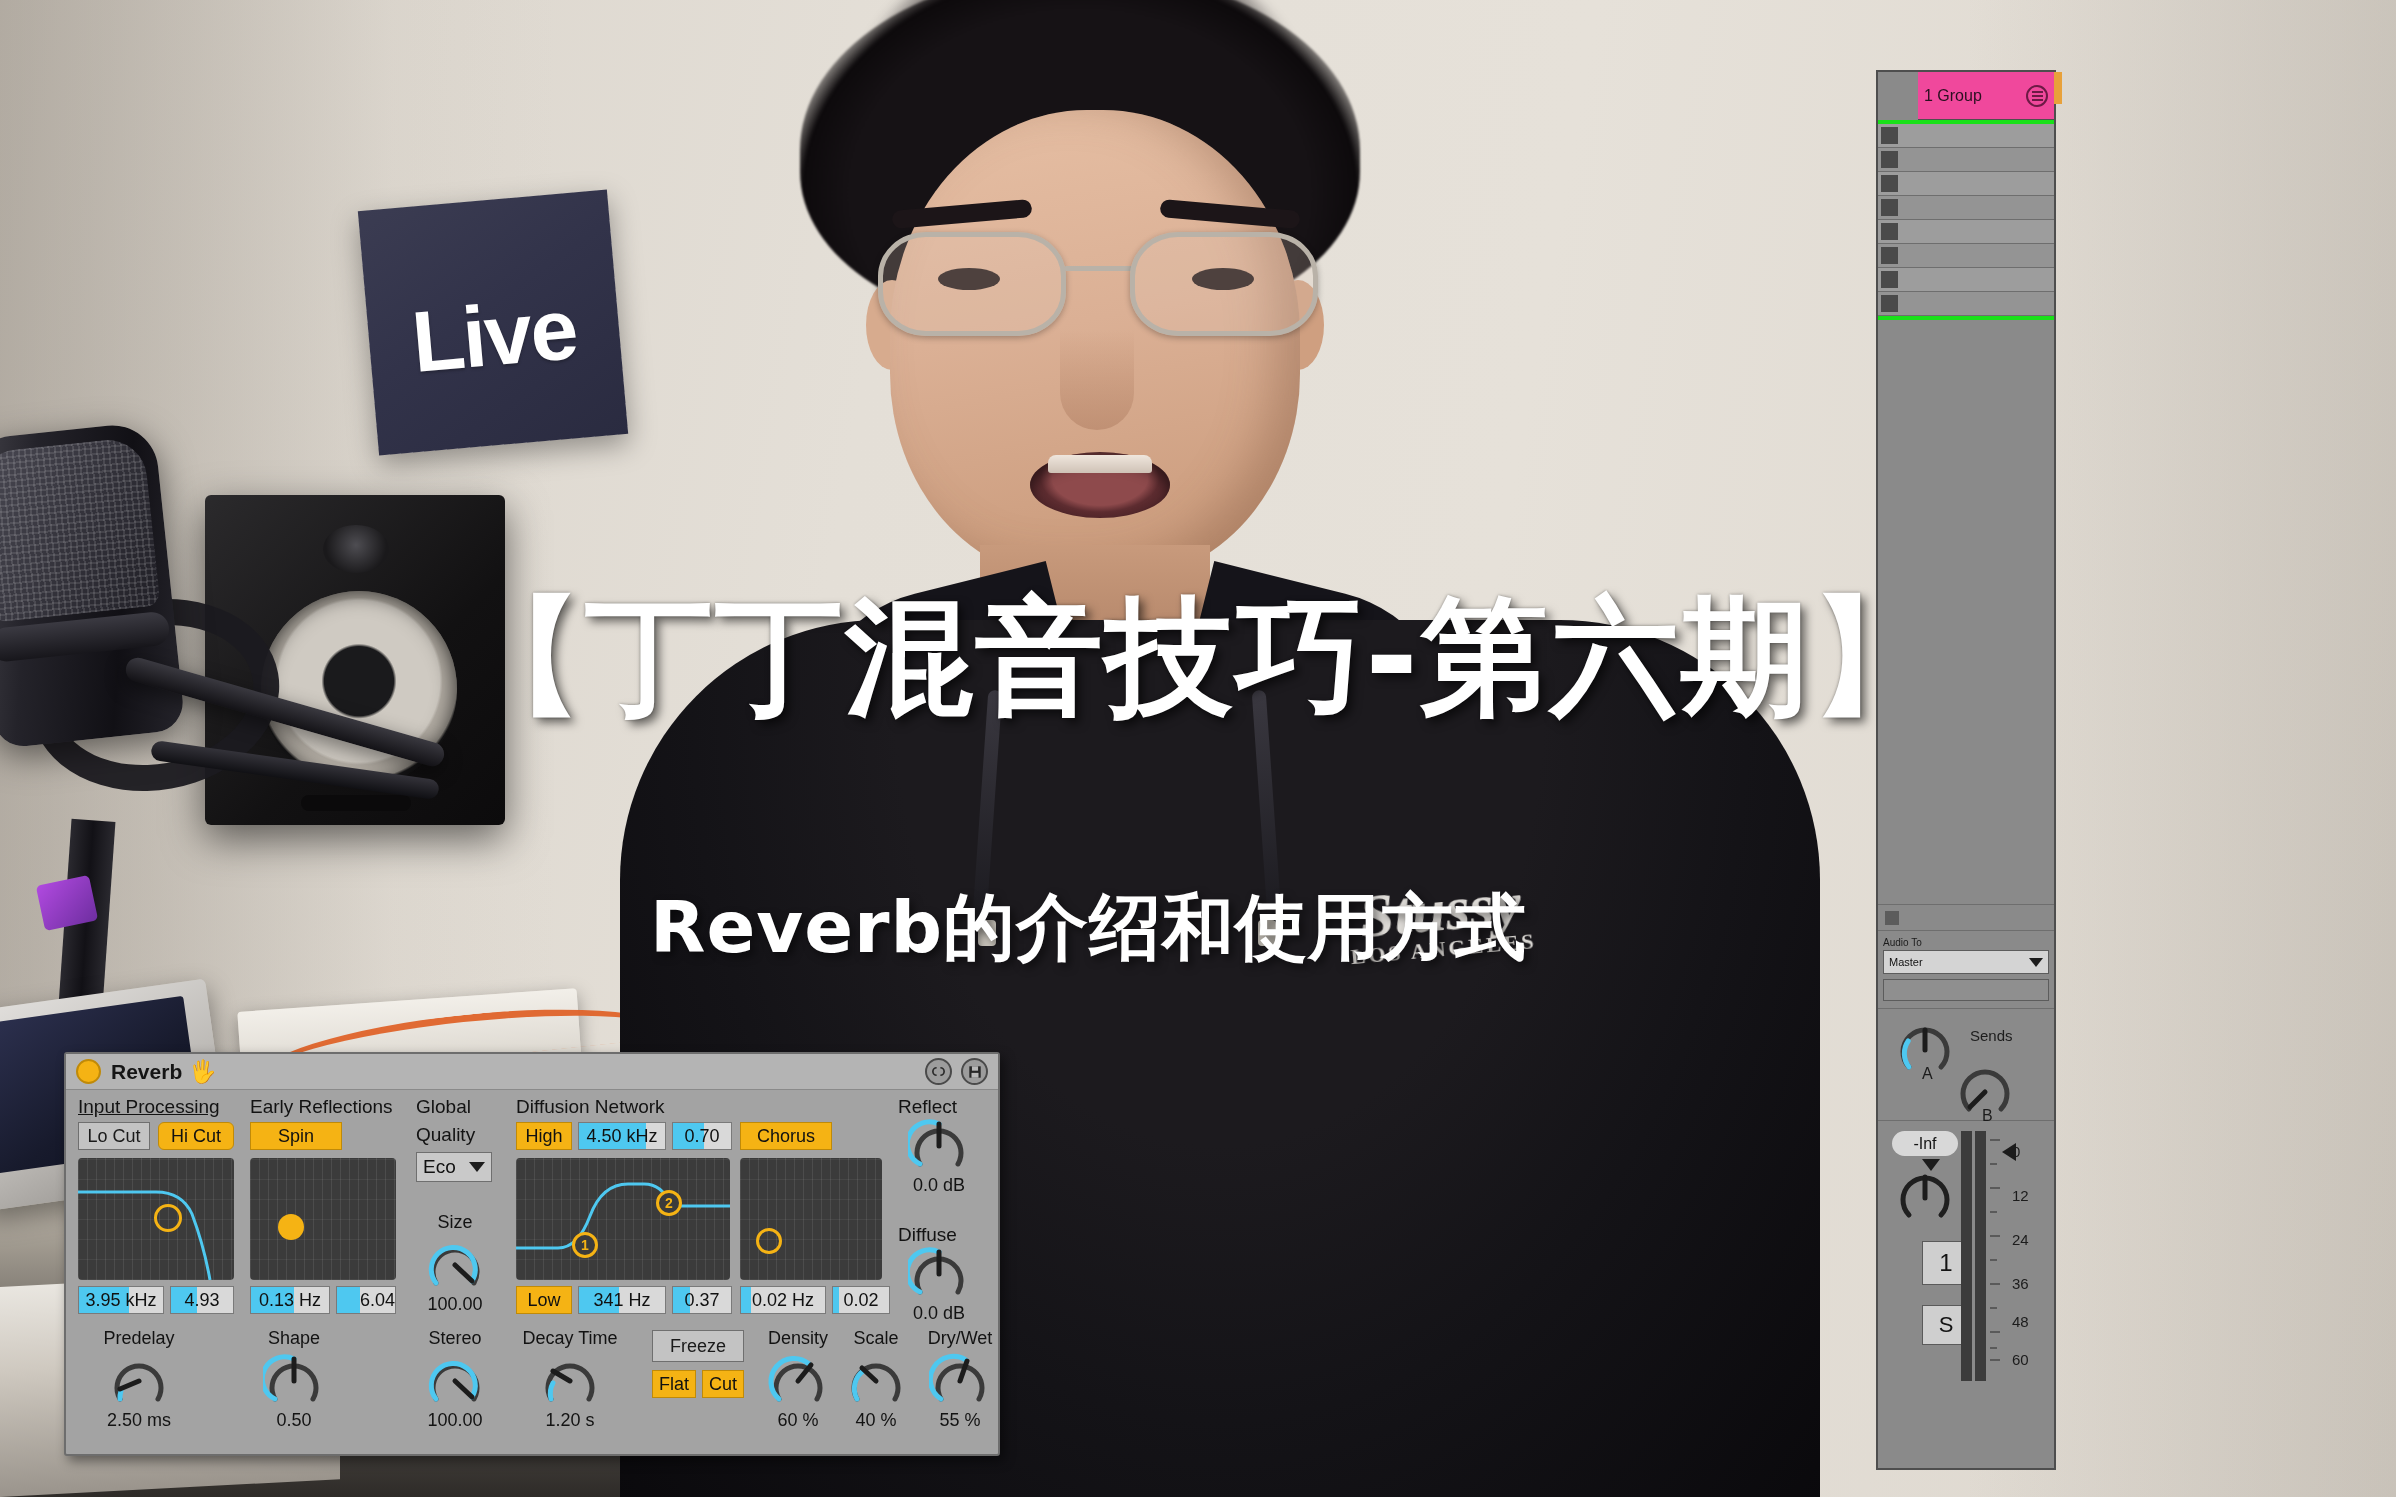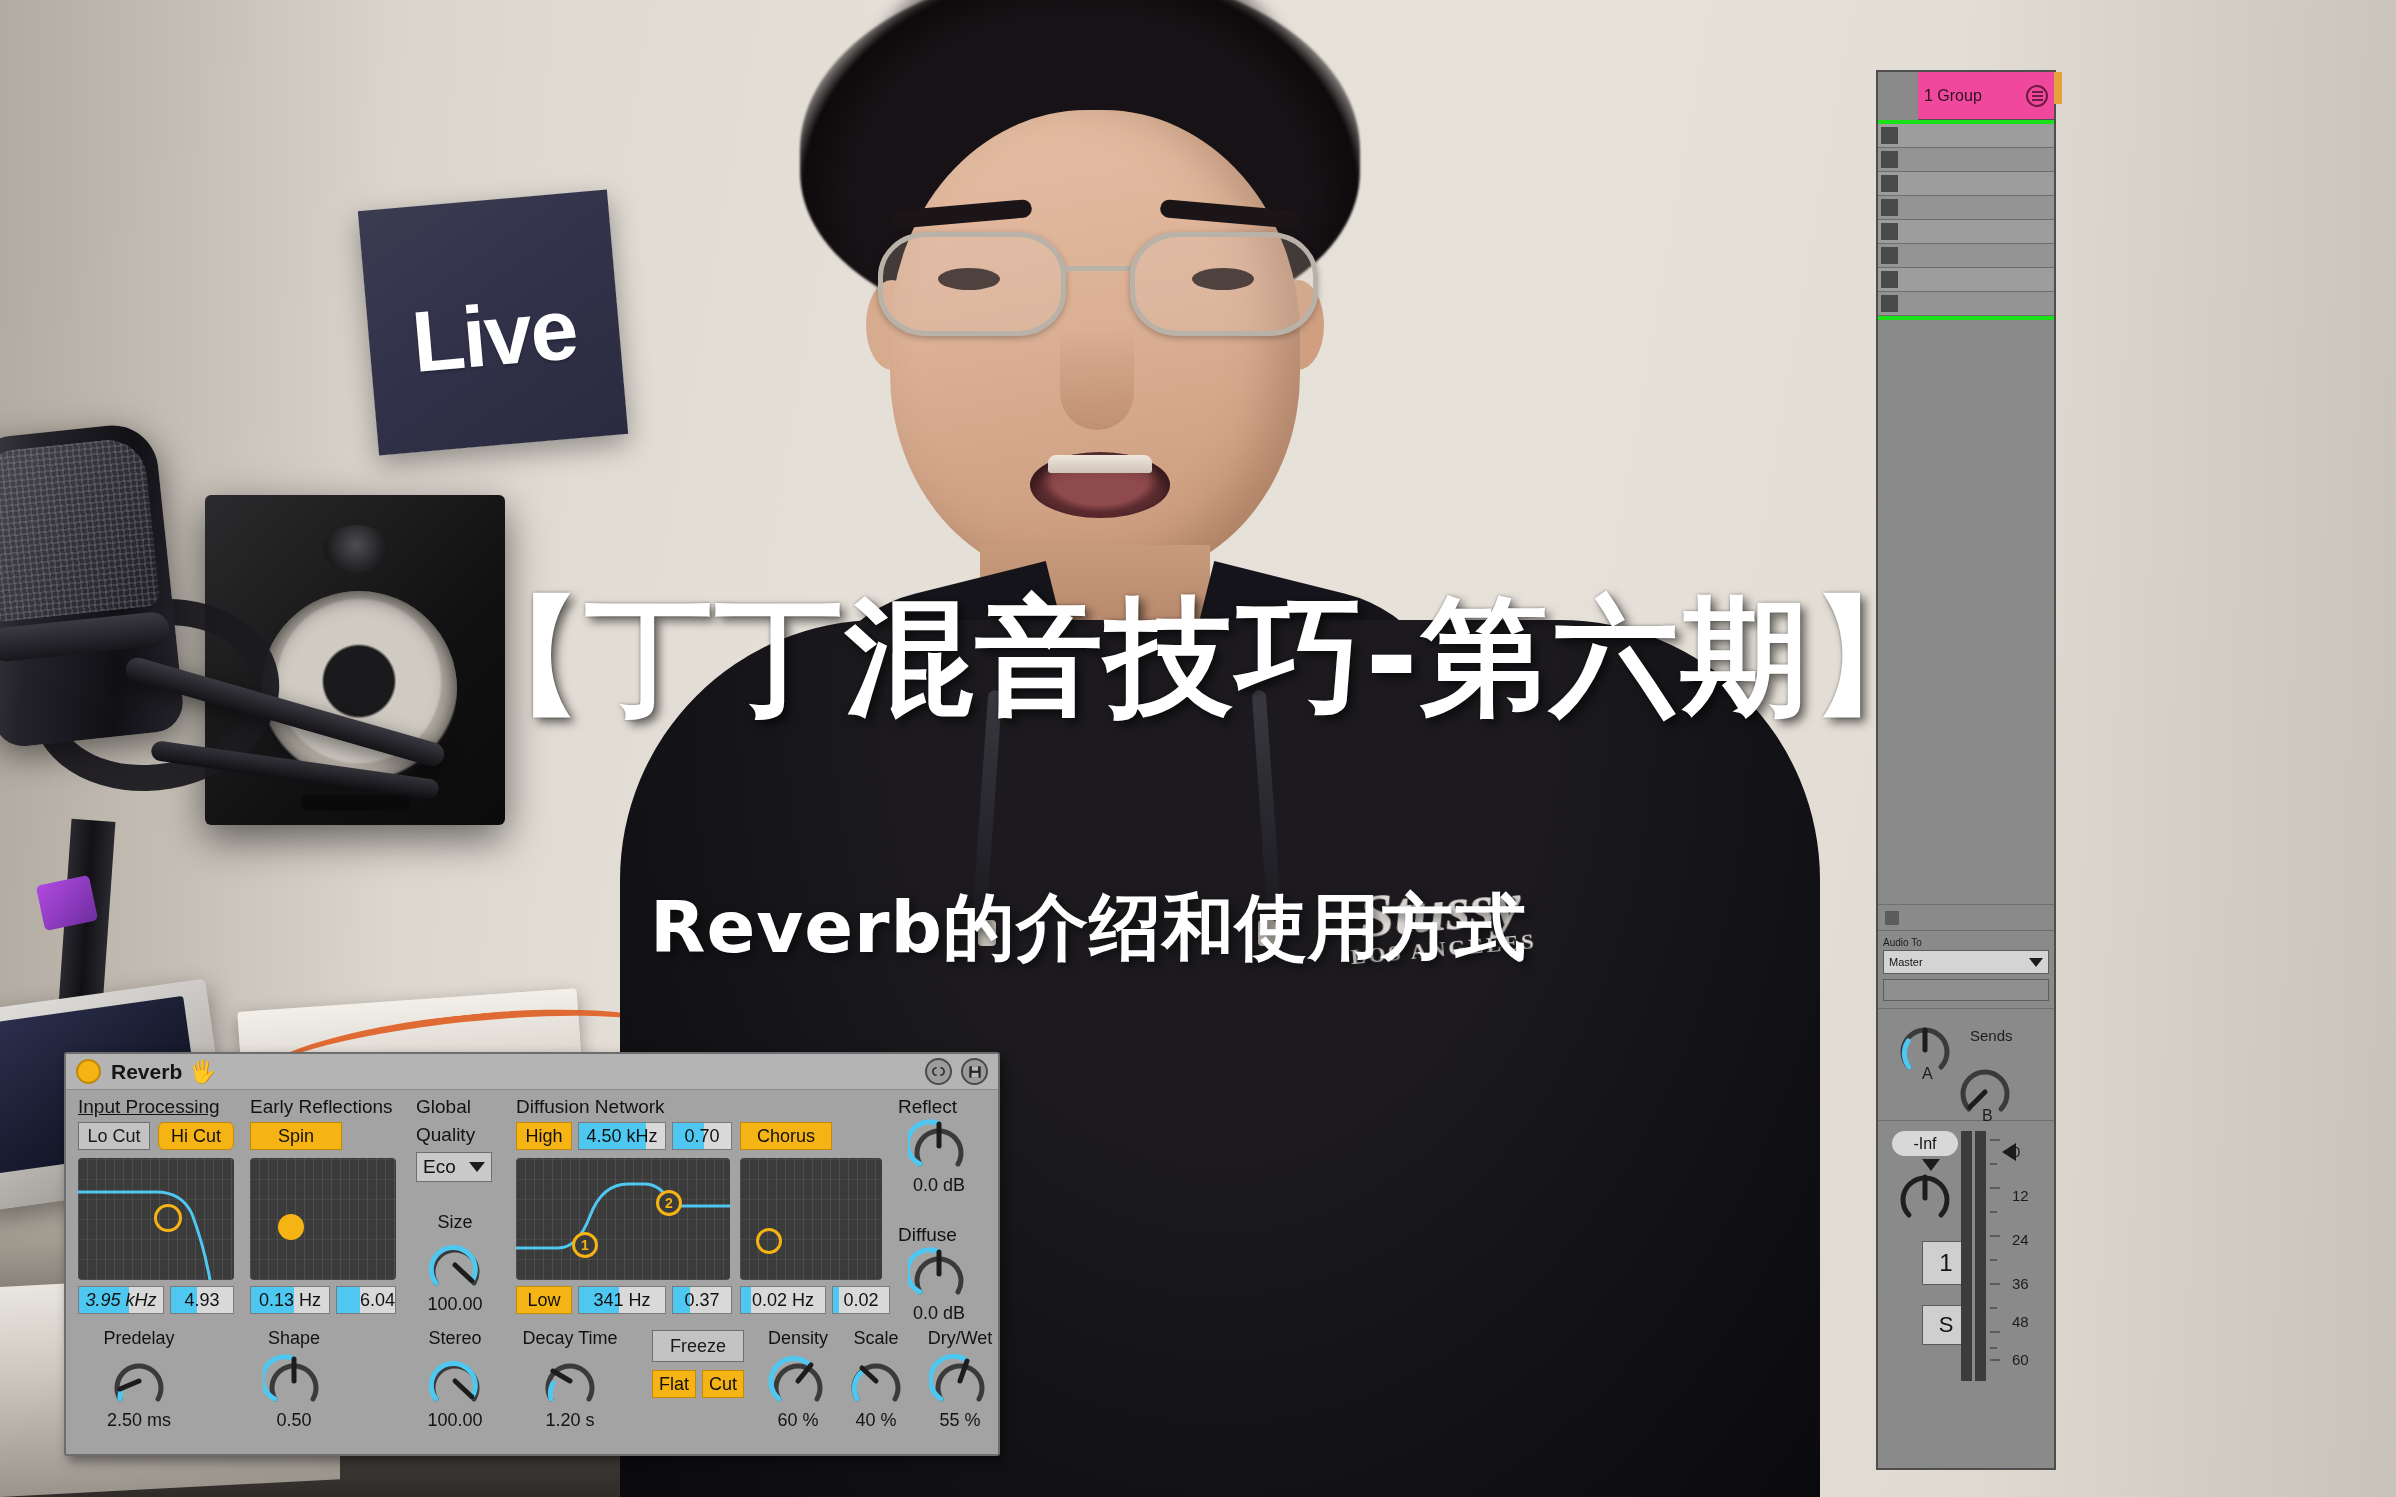--- a/index.html
+++ b/index.html
@@ -681,21 +681,21 @@
 
     <span class="btn-g" style="left:12px; top:32px; width:72px;">Lo Cut</span>
     <span class="btn-y" style="left:92px; top:32px; width:76px;border-radius:6px;">Hi Cut</span>
 
     <div class="graph" style="left:12px; top:68px; width:156px; height:122px;">
       <svg width="156" height="122" viewBox="0 0 156 122">
         <path d="M0 34 L78 34 Q104 34 114 56 Q126 88 132 122" fill="none" stroke="#4ec8f0" stroke-width="3"></path>
       </svg>
       <span class="dot-o" style="left:76px; top:46px; width:28px; height:28px;"></span>
     </div>
-    <span class="valfield" style="left:12px; top:196px; width:86px;font-style:italic;">
+    <span class="valfield" style="left:12px; top:196px; width:86px;">
       <span class="fill" style="width:60%"></span>
       <span class="vtxt">3.95 kHz</span>
     </span>
     <span class="valfield" style="left:104px; top:196px; width:64px;">
       <span class="fill" style="width:42%"></span>
       <span class="vtxt">4.93</span>
     </span>
 
     <span class="btn-y" style="left:184px; top:32px; width:92px;">Spin</span>
     <div class="graph" style="left:184px; top:68px; width:146px; height:122px;">

